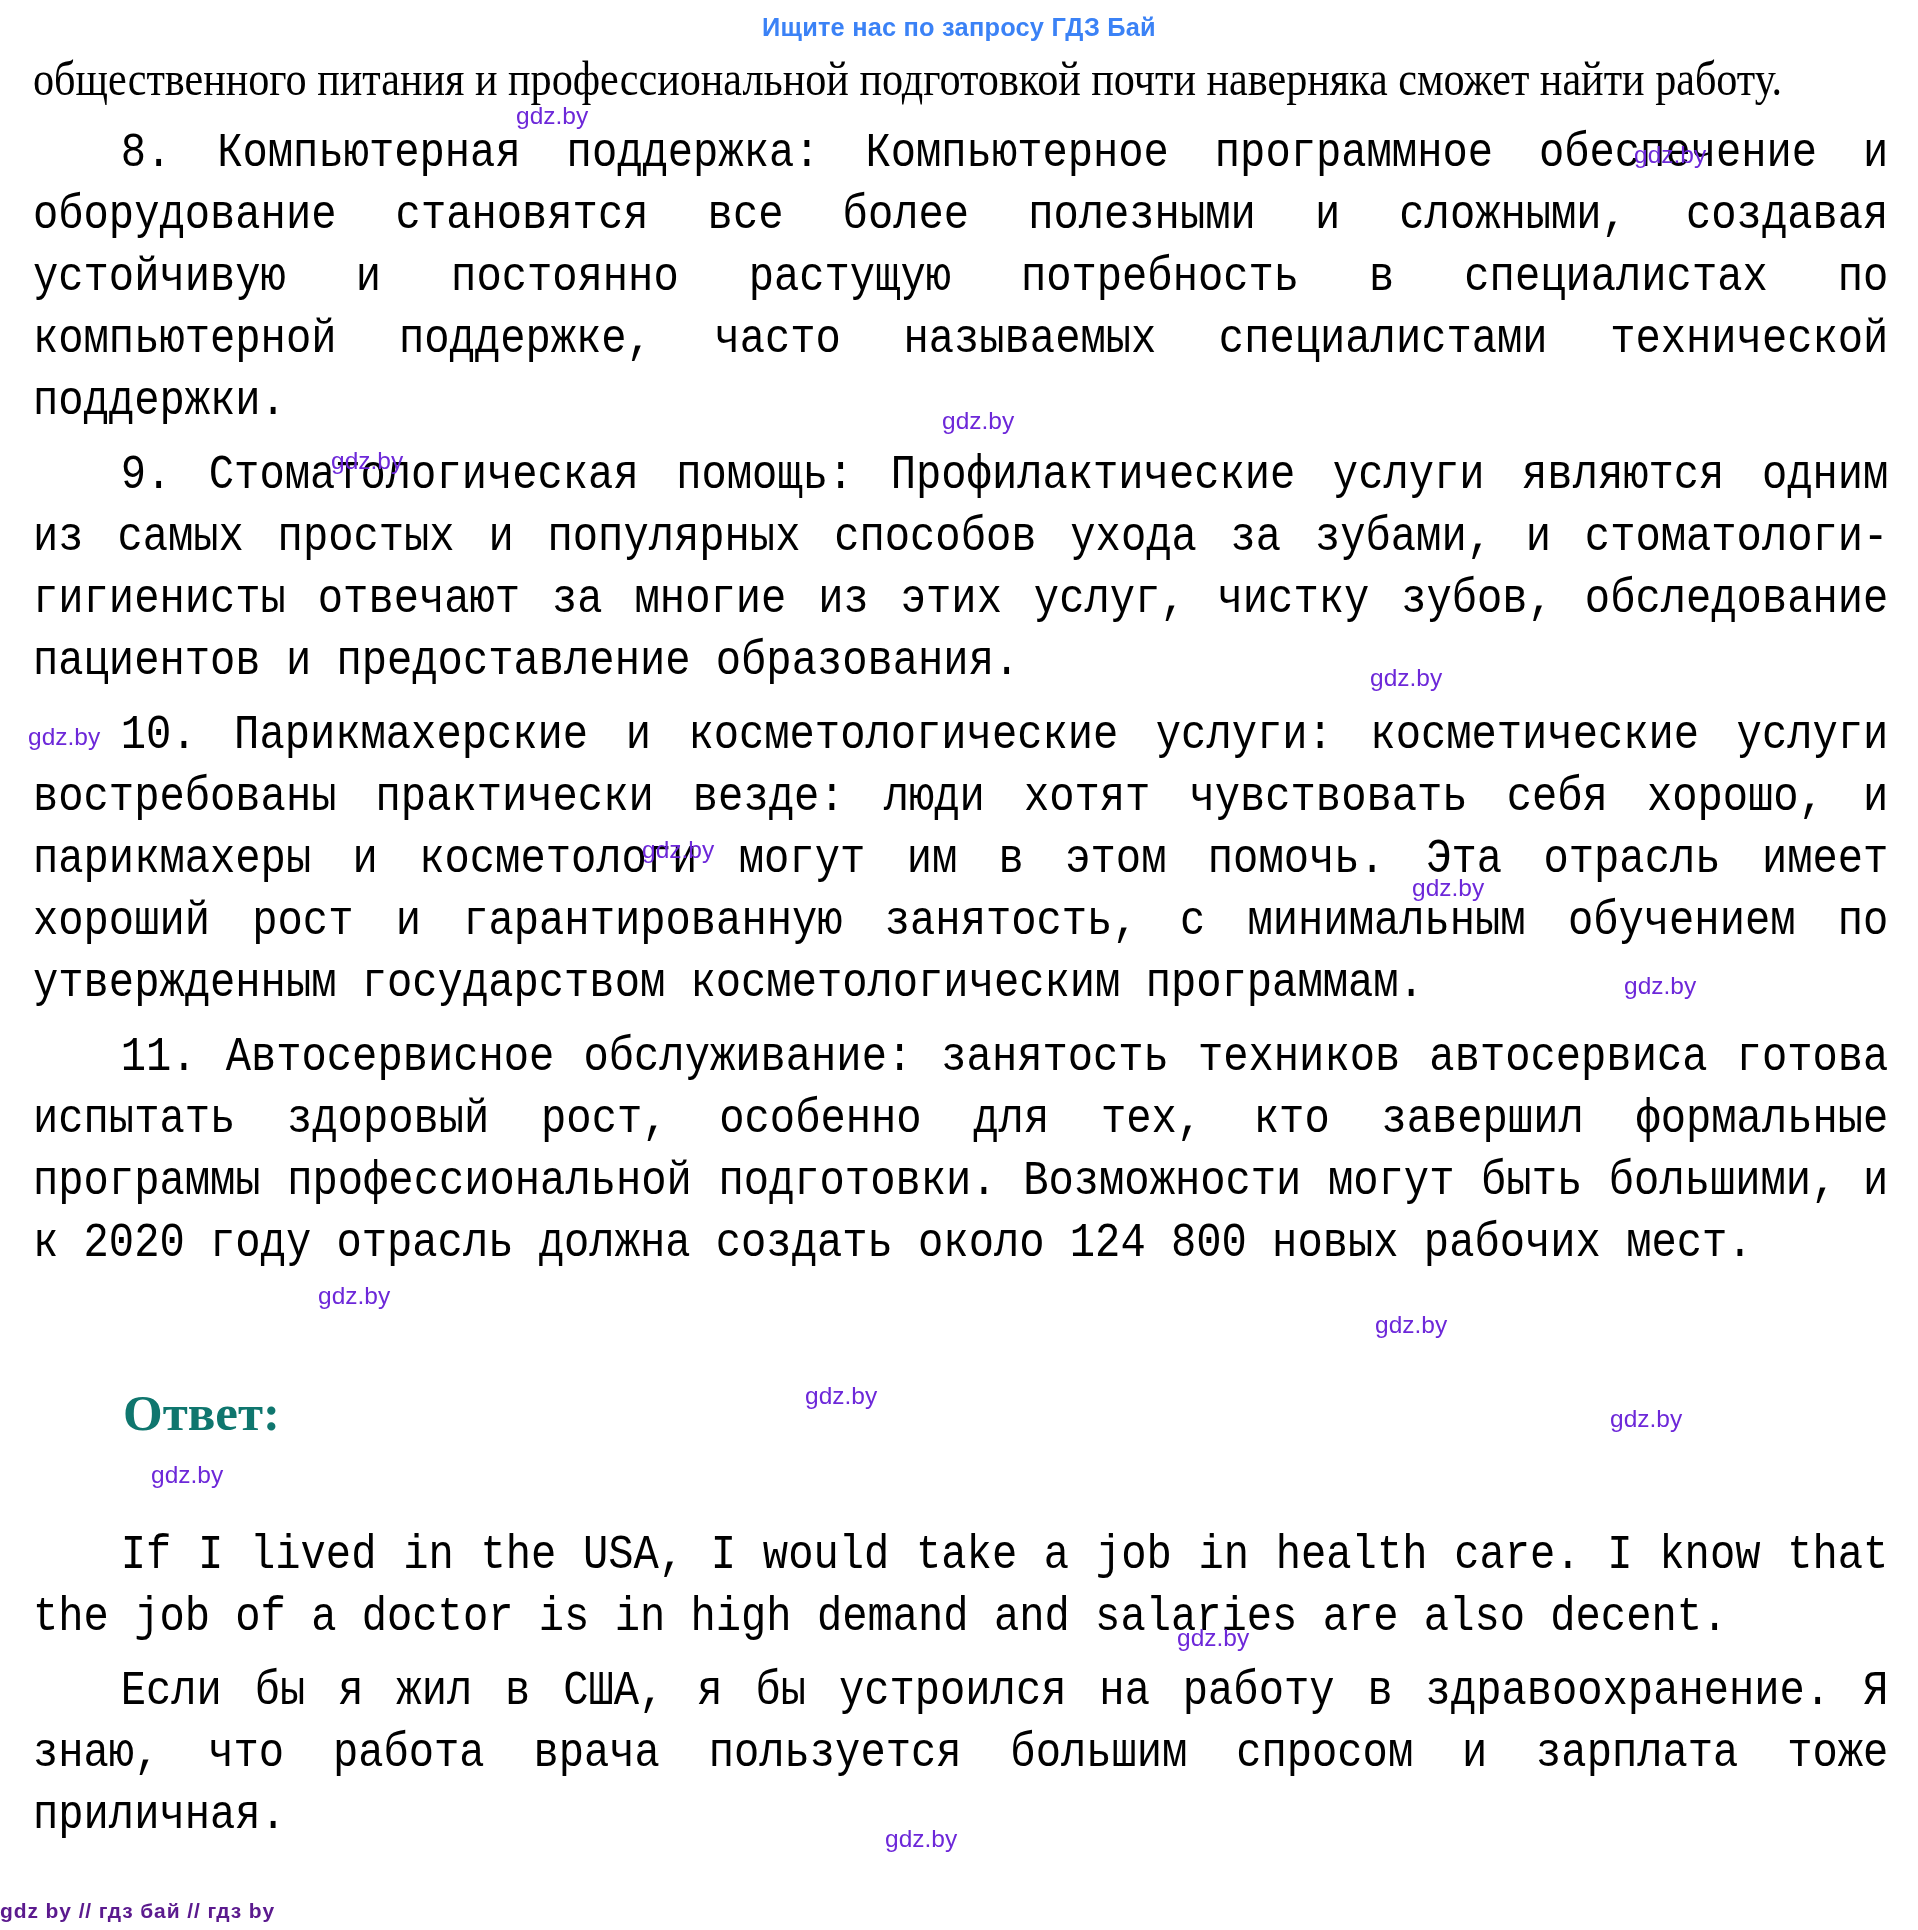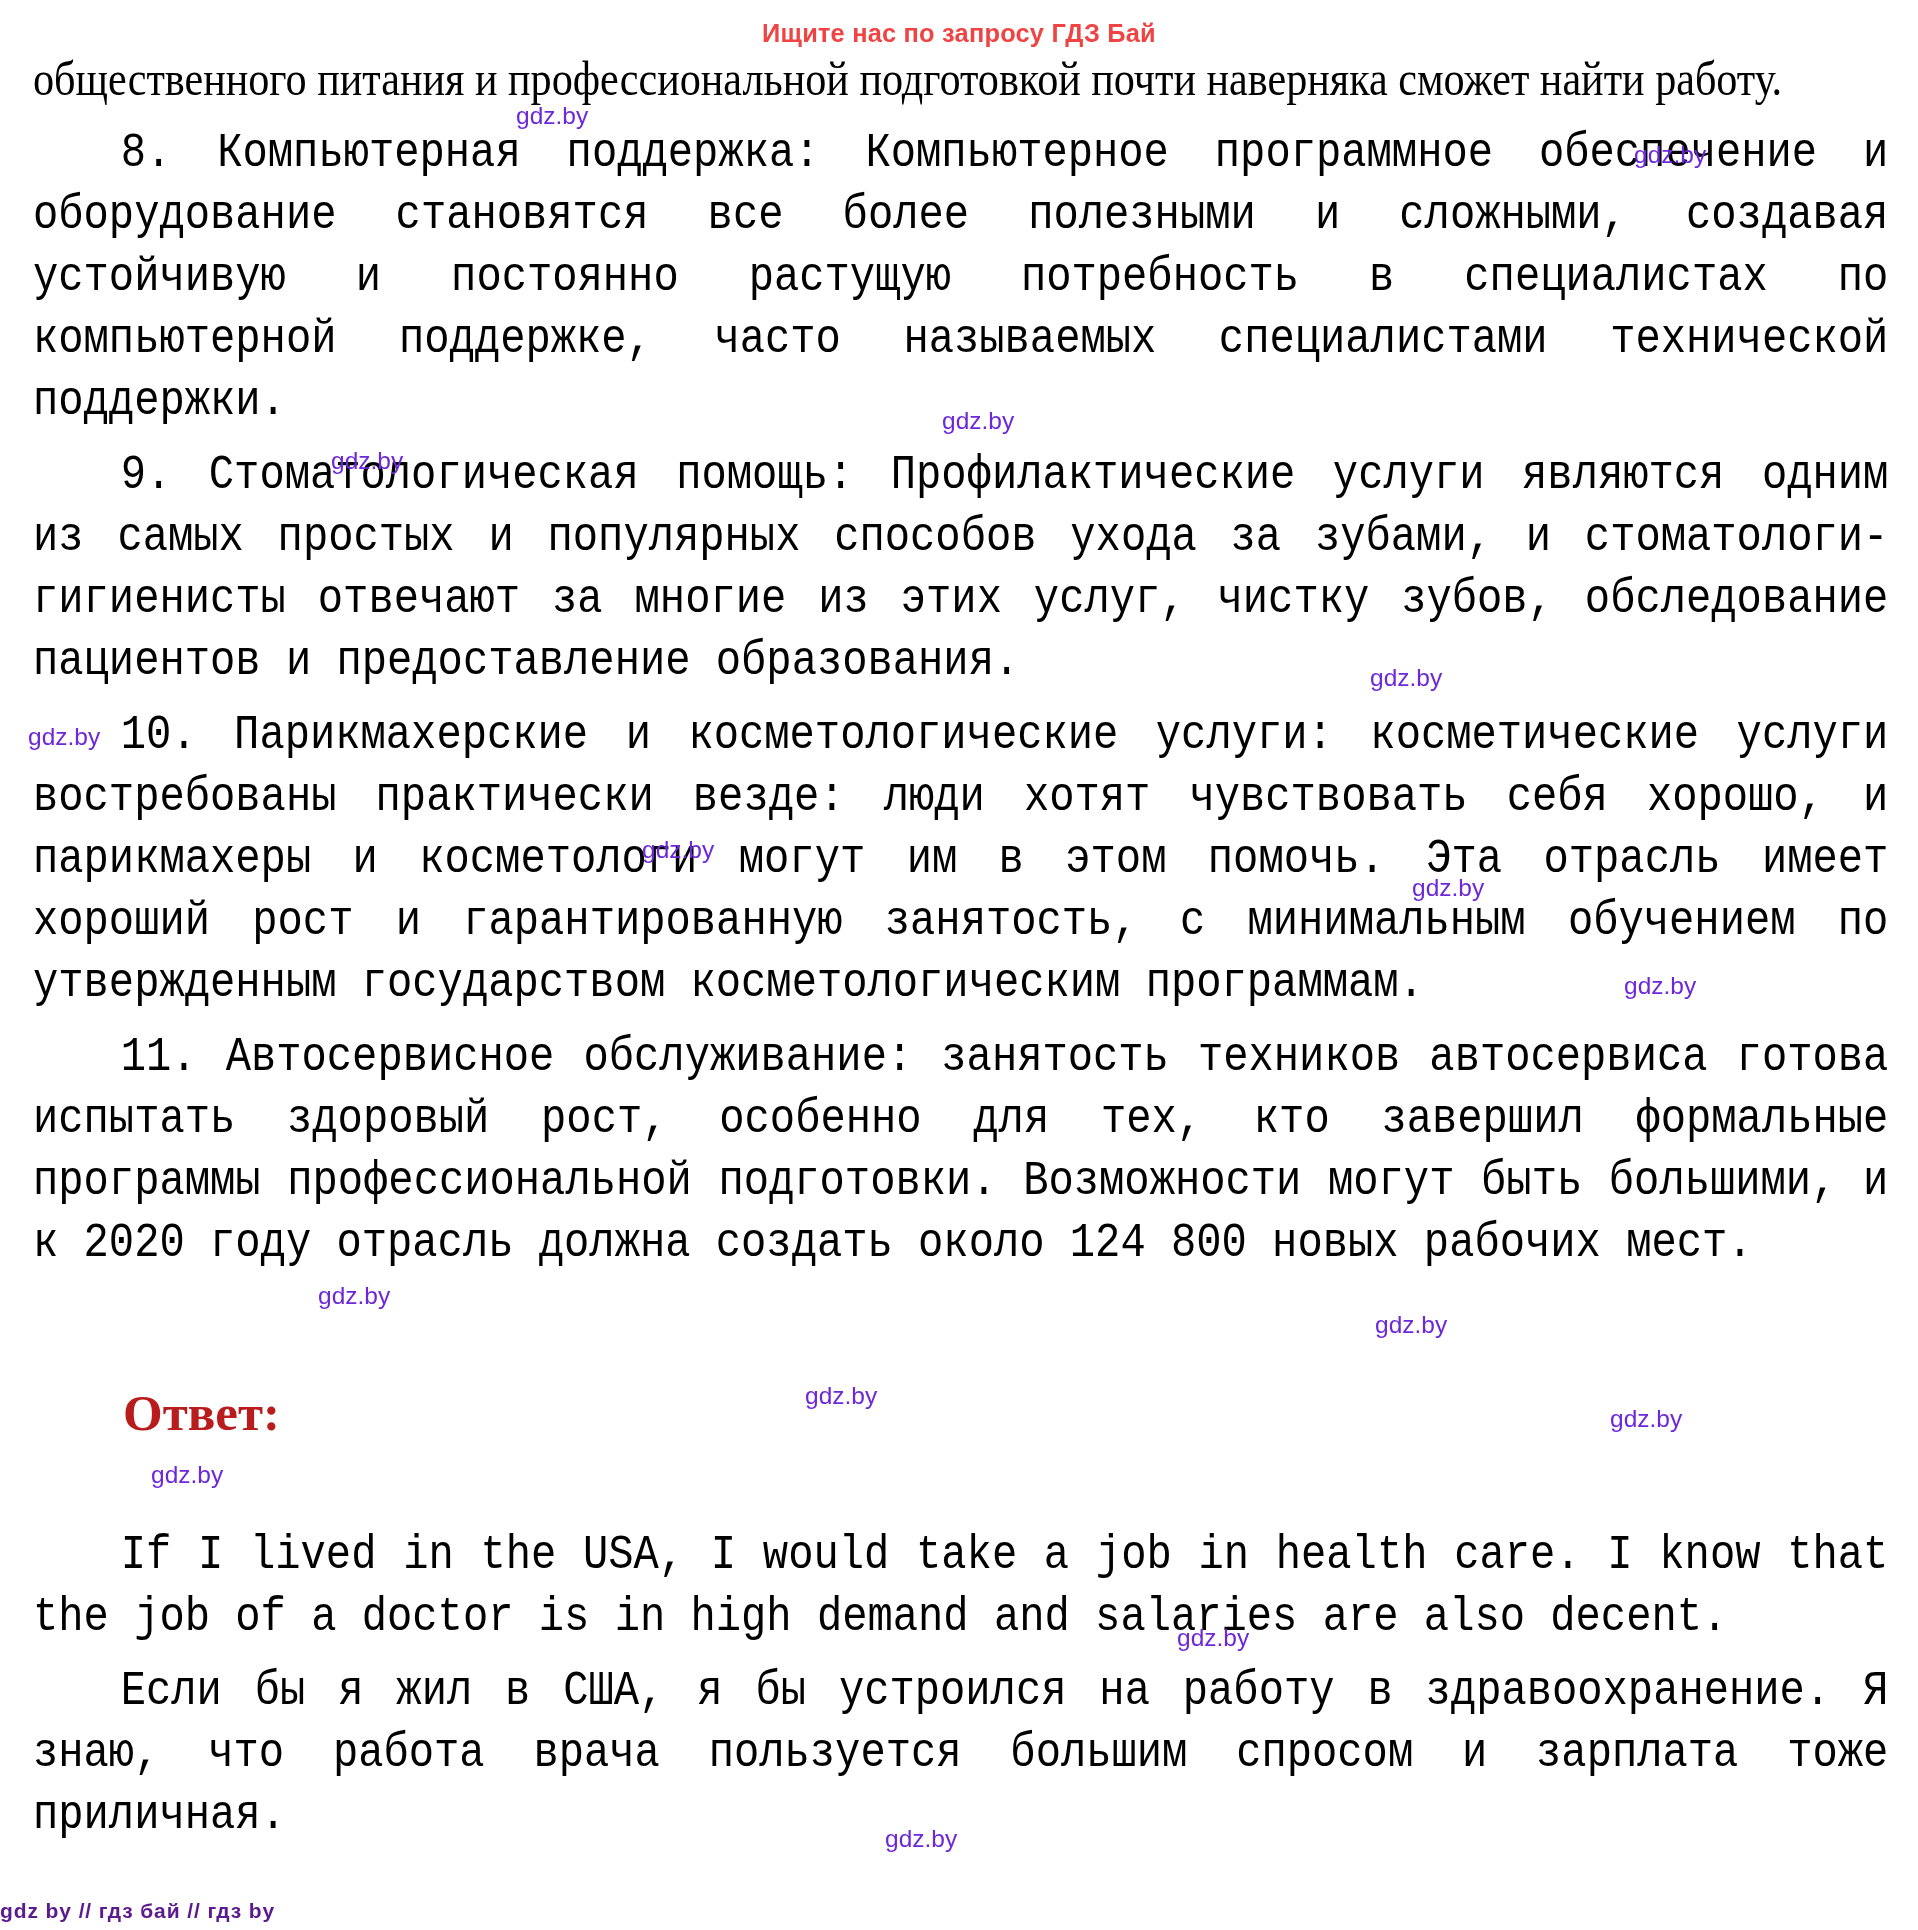--- a/index.html
+++ b/index.html
@@ -19,24 +19,24 @@
   
   .site-header {
     position: absolute;
     top: 0;
     left: 0;
     width: 1918px;
     text-align: center;
     font-family: "Liberation Sans", sans-serif;
     font-size: 25.4px;
     font-weight: 600;
-    color: #ef4444;
+    color: #3b82f6;
     letter-spacing: 0.2px;
     line-height: 32px;
-    padding-top: 17px;
+    padding-top: 11px;
   }
 
   
   .content {
     position: absolute;
     left: 21px;
     top: 36px;
     width: 1879px;
   }
 
@@ -66,21 +66,21 @@
   .gap-lg { height: 70px; }
   .gap-xl { height: 98px; }
 
   .answer-label {
     font-size: 51px;
     font-weight: bold;
     line-height: 58px;
     margin: 0;
     padding: 0;
     text-indent: 102px;
-    color: #b91c1c;
+    color: #0f766e;
   }
 
   
   .site-footer {
     position: absolute;
     bottom: 7.5px;
     left: 0;
     width: 1774px;
     text-align: left;
     font-family: "Liberation Sans", sans-serif;

